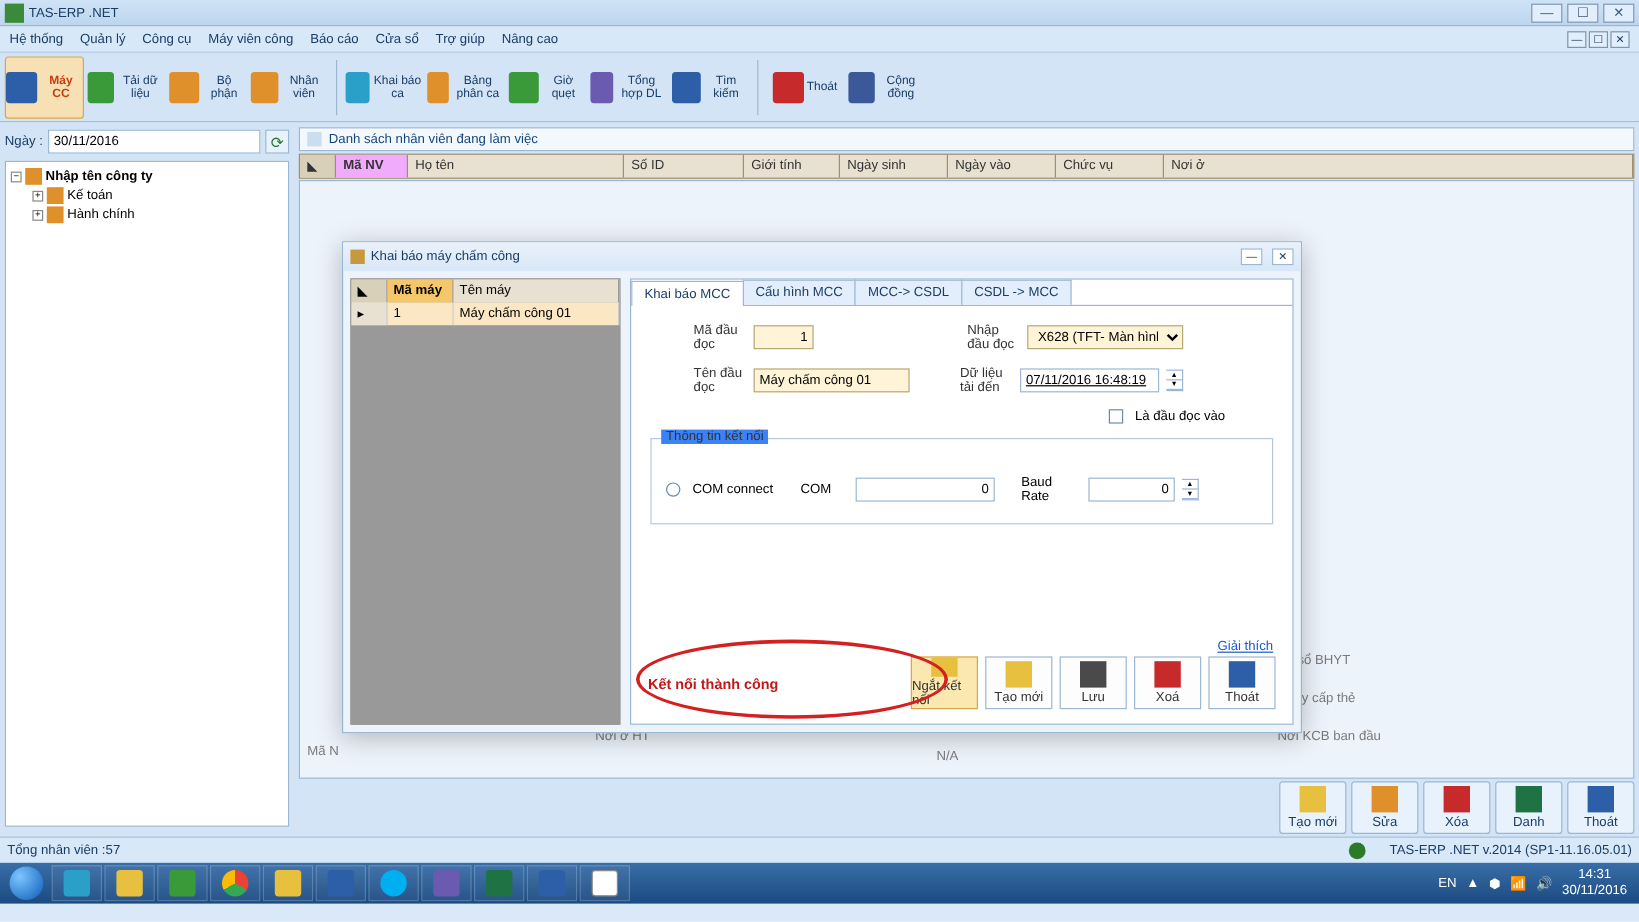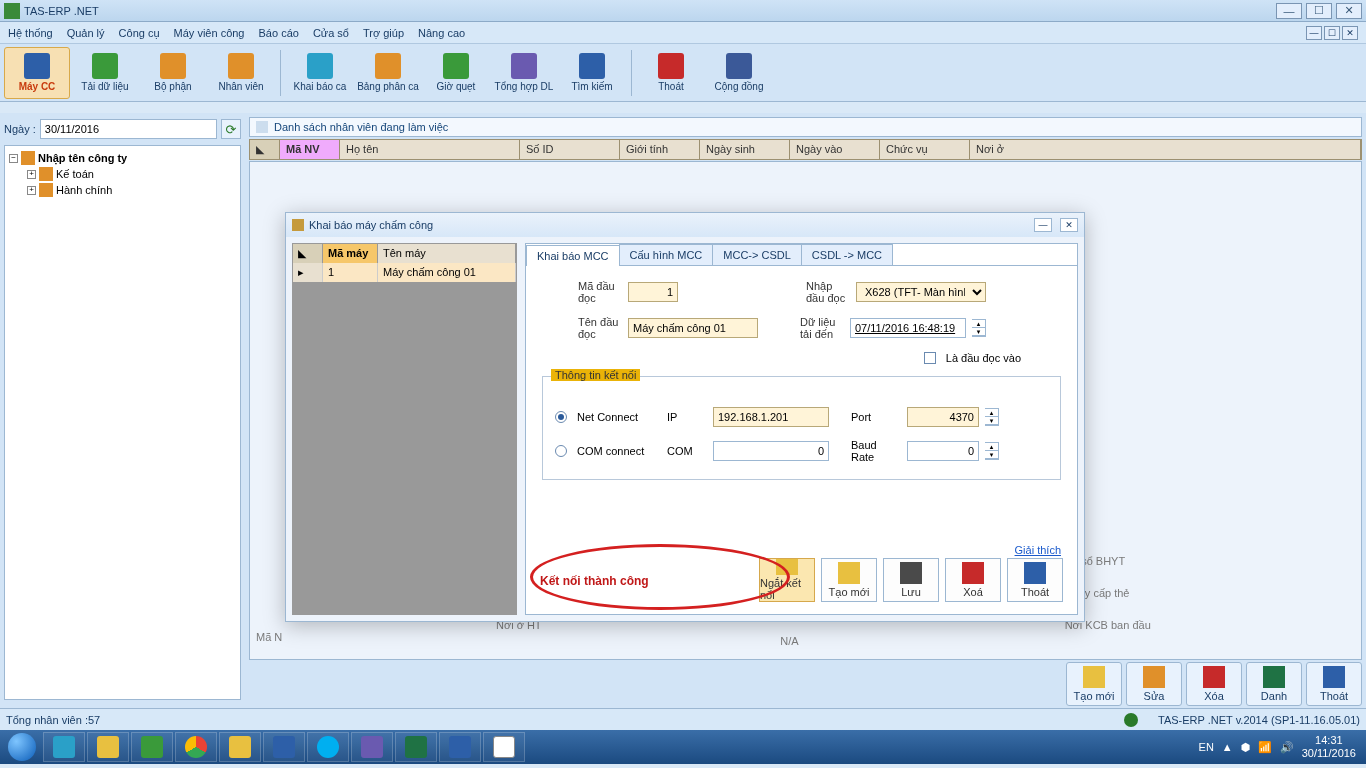--- a/index.html
+++ b/index.html
@@ -7,27 +7,27 @@
 .titlebar{height:22px;background:linear-gradient(#cfe3f6,#bcd6ee);display:flex;align-items:center;padding:0 4px;border-bottom:1px solid #8caac8;}
 .titlebar .logo{width:16px;height:16px;background:#3a8a3a;margin-right:4px;}
 .titlebar .title{flex:1;color:#1a3d66;font-size:11px;}
 .winbtns{display:flex;gap:4px;}
 .winbtn{width:26px;height:16px;border:1px solid #7a95b3;background:#e3eefc;display:flex;align-items:center;justify-content:center;color:#3a5a7a;font-size:11px;cursor:default;}
 .menubar{height:22px;background:#d7e8f8;display:flex;align-items:center;padding:0 8px;gap:14px;color:#1a3d66;border-bottom:1px solid #b0c8e0;}
 .menubar span{cursor:default;}
 .menubar .mdi{margin-left:auto;display:flex;gap:2px;}
 .menubar .mdi div{width:16px;height:14px;border:1px solid #7a95b3;background:#e3eefc;display:flex;align-items:center;justify-content:center;font-size:9px;}
 .toolbar{height:58px;background:#d2e4f6;border-bottom:1px solid #9cb7d2;display:flex;align-items:center;padding:2px 4px;gap:2px;}
-.tbtn{width:66px;height:52px;display:flex;flex-direction:column;align-items:center;justify-content:center;gap:2px;border:1px solid transparent;border-radius:3px;}
+.tbtn{width:66px;height:52px;display:flex;align-items:center;justify-content:center;gap:2px;border:1px solid transparent;border-radius:3px;}
 .tbtn.sel{background:#f7e0b3;border-color:#d8a94a;}
 .tbtn .ic{width:26px;height:26px;border-radius:3px;}
 .tbtn .lbl{font-size:10px;color:#1a3d66;text-align:center;}
 .tbtn.sel .lbl{color:#c83b0e;font-weight:bold;}
 .tsep{width:1px;height:46px;background:#9cb7d2;margin:0 4px;}
-.content{display:flex;height:595px;margin-top:11px;}
+.content{display:flex;height:595px;}
 .leftpane{width:245px;padding:6px 4px;background:#d2e4f6;}
 .daterow{display:flex;align-items:center;gap:4px;margin-bottom:6px;}
 .daterow .lbl{color:#1a3d66;}
 .daterow input{flex:1;border:1px solid #9cb7d2;padding:2px 4px;background:#fff;height:20px;}
 .refresh{width:20px;height:20px;border:1px solid #9cb7d2;background:#e8f2fd;color:#2a7a2a;display:flex;align-items:center;justify-content:center;font-size:13px;}
 .tree{background:#fff;border:1px solid #9cb7d2;height:555px;padding:4px;}
 .treenode{display:flex;align-items:center;gap:3px;padding:1px 0;}
 .treenode .exp{width:9px;height:9px;border:1px solid #888;display:flex;align-items:center;justify-content:center;font-size:8px;line-height:1;}
 .treenode .ic{width:14px;height:14px;}
 .indent{margin-left:18px;}
@@ -82,21 +82,21 @@
 .dright{flex:1;margin-left:8px;border:1px solid #9cb7d2;background:#fff;position:relative;}
 .tabs{display:flex;border-bottom:1px solid #9cb7d2;}
 .tab{padding:4px 10px;border:1px solid #9cb7d2;border-bottom:none;margin-right:-1px;background:#e3eefc;color:#1a3d66;cursor:default;}
 .tab.active{background:#fff;position:relative;top:1px;}
 .tabbody{padding:14px 16px;position:relative;height:calc(100% - 24px);}
 .frow{display:flex;align-items:center;margin-bottom:12px;gap:6px;}
 .flbl{width:80px;color:#333;padding-left:36px;}
 .fin{border:1px solid #b8a878;background:#fff4d8;padding:2px 4px;height:20px;}
 .fin2{border:1px solid #9cb7d2;background:#fff;padding:2px 4px;height:20px;}
 .fieldset{border:1px solid #b8c8da;padding:30px 12px 16px;margin-top:6px;position:relative;}
-.fieldset .leg{position:absolute;top:-8px;left:8px;background:#eab308;padding:0 4px;color:#333;}
+.fieldset .leg{position:absolute;top:-8px;left:8px;background:#3b82f6;padding:0 4px;color:#333;}
 .radio{width:12px;height:12px;border:1px solid #6a8ab0;border-radius:6px;display:inline-flex;align-items:center;justify-content:center;margin-right:4px;}
 .radio.on::after{content:'';width:6px;height:6px;background:#2a5a9a;border-radius:3px;}
 .chk{width:12px;height:12px;border:1px solid #6a8ab0;display:inline-block;margin-right:4px;vertical-align:middle;}
 .link{color:#1a5acc;text-decoration:underline;position:absolute;right:16px;top:278px;text-align:right;}
 .dbtns{position:absolute;bottom:10px;right:14px;display:flex;gap:6px;}
 .dbtn{width:56px;height:44px;border:1px solid #9cb7d2;background:#fdfdfd;display:flex;flex-direction:column;align-items:center;justify-content:center;gap:2px;font-size:10px;color:#333;}
 .dbtn.hl{background:#fbe7b0;border-color:#d6a84c;}
 .dbtn .bi{width:22px;height:22px;}
 .status-msg{position:absolute;left:14px;bottom:24px;color:#c01818;font-weight:bold;font-size:12px;}
 .redcircle{position:absolute;left:4px;bottom:2px;width:260px;height:66px;border:3px solid #d42020;border-radius:50%/50%;pointer-events:none;}
@@ -308,32 +308,20 @@
                     <div>▴</div>
                     <div>▾</div>
                   </div>
               </div>
               <div class="frow" style="justify-content:flex-end;margin-right:40px">
                 <span class="chk"></span>
                 <span>Là đầu đọc vào</span>
               </div>
               <div class="fieldset">
                 <div class="leg">Thông tin kết nối</div>
-                <div class="frow">
-                  <span class="radio on"></span>
-                  <span style="width:84px">Net Connect</span>
-                  <span style="width:40px">IP</span>
-                  <input class="fin" style="width: 116px;" value="192.168.1.201">
-                  <span style="width:50px;margin-left:16px">Port</span>
-                  <input class="fin" style="width: 72px; text-align: right;" value="4370">
-                  <div class="spin">
-                      <div>▴</div>
-                      <div>▾</div>
-                    </div>
-                </div>
                 <div class="frow" style="margin-bottom:0">
                   <span class="radio"></span>
                   <span style="width:84px">COM connect</span>
                   <span style="width:40px">COM</span>
                   <input class="fin2" style="width: 116px; text-align: right;" value="0">
                   <span style="width:50px;margin-left:16px">Baud Rate</span>
                   <input class="fin2" style="width: 72px; text-align: right;" value="0">
                   <div class="spin">
                       <div>▴</div>
                       <div>▾</div>

